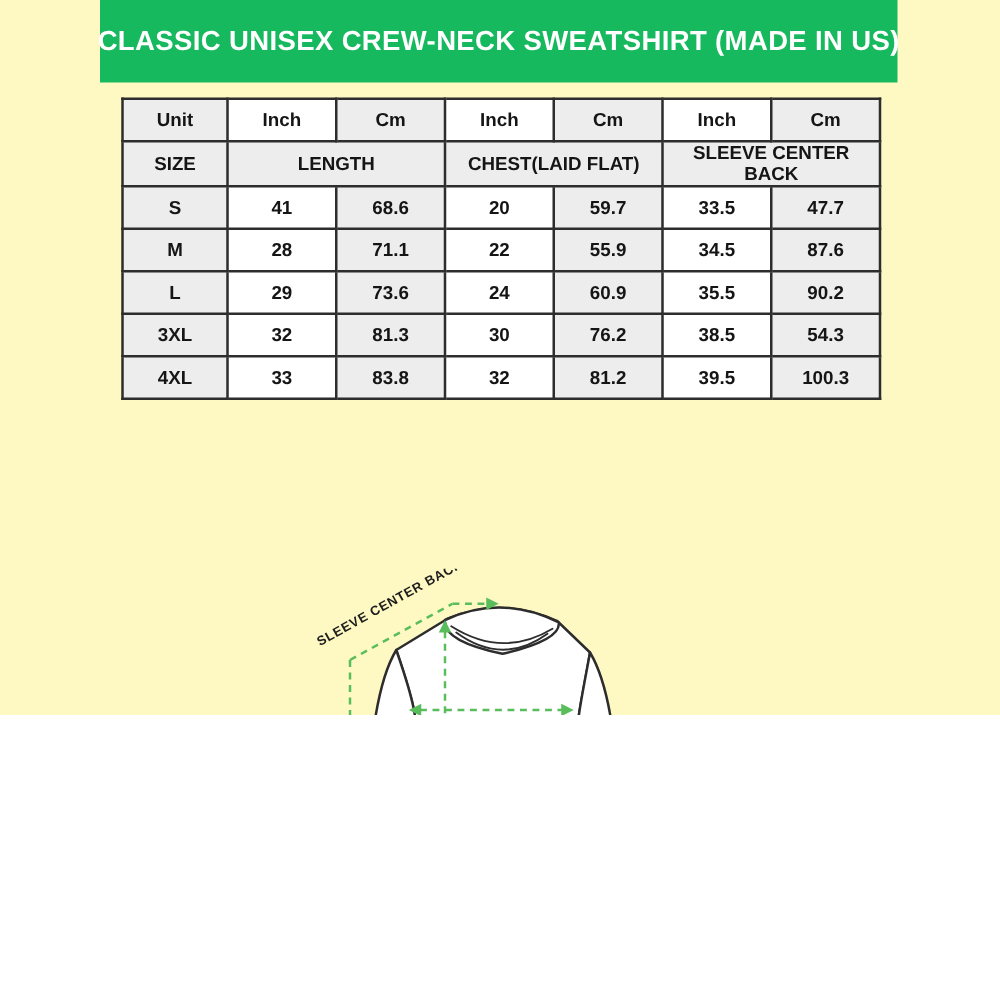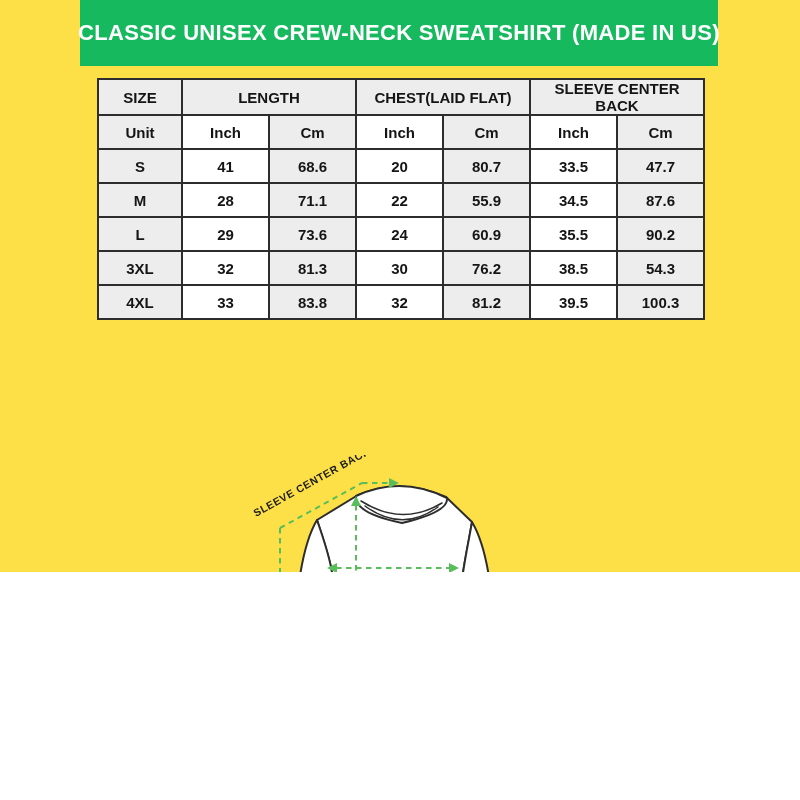--- a/index.html
+++ b/index.html
@@ -7,21 +7,21 @@
     --banner_green:#17b95f;
     --diagram_green:#5abd5b;
     --note_red:#e01b24;
     --border_dark:#2d2d2d;
     --cell_gray:#ededed;
     --text_dark:#151515;
   }
   *{box-sizing:border-box;margin:0;padding:0;}
   html,body{background:#fff;}
   body{font-family:"Liberation Sans", sans-serif;}
-  .page{position:relative;width:800px;height:572px;background:#fde047;overflow:hidden;}
+  .page{position:relative;width:800px;height:572px;background:#fef9c3;overflow:hidden;}
 
   
   .banner{
     position:absolute;left:80px;top:0;width:638px;height:66px;
     background:var(--banner_green);
     display:flex;align-items:center;justify-content:center;
   }
   .banner h1{
     color:#fff;font-size:22px;font-weight:bold;letter-spacing:.3px;white-space:nowrap;
   }
@@ -71,42 +71,42 @@
         <col style="width:84px">
           <col>
           <col>
           <col>
           <col>
           <col>
           <col>
       </colgroup>
       <thead>
         <tr>
-          <th class="g">SIZE</th>
-          <th class="g" colspan="2">LENGTH</th>
-          <th class="g" colspan="2">CHEST(LAID FLAT)</th>
-          <th class="g" colspan="2">SLEEVE CENTER BACK</th>
-        </tr>
-        <tr>
           <th class="g">Unit</th>
           <th>Inch</th>
           <th class="g">Cm</th>
           <th>Inch</th>
           <th class="g">Cm</th>
           <th>Inch</th>
           <th class="g">Cm</th>
         </tr>
+        <tr>
+          <th class="g">SIZE</th>
+          <th class="g" colspan="2">LENGTH</th>
+          <th class="g" colspan="2">CHEST(LAID FLAT)</th>
+          <th class="g" colspan="2">SLEEVE CENTER BACK</th>
+        </tr>
       </thead>
       <tbody>
         <tr>
           <td class="g">S</td>
           <td>41</td>
           <td class="g">68.6</td>
           <td>20</td>
-          <td class="g">80.7</td>
+          <td class="g">59.7</td>
           <td>33.5</td>
           <td class="g">47.7</td>
         </tr>
         <tr>
           <td class="g">M</td>
           <td>28</td>
           <td class="g">71.1</td>
           <td>22</td>
           <td class="g">55.9</td>
           <td>34.5</td>

